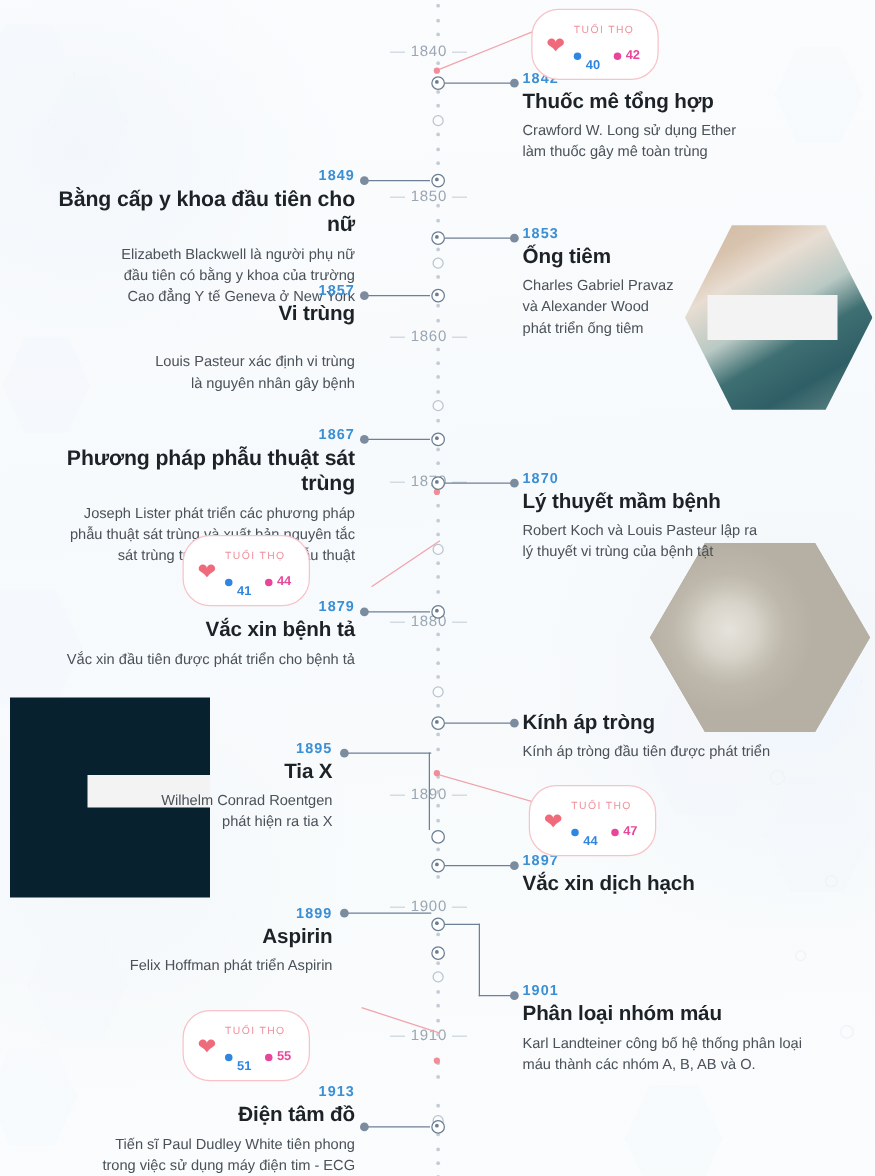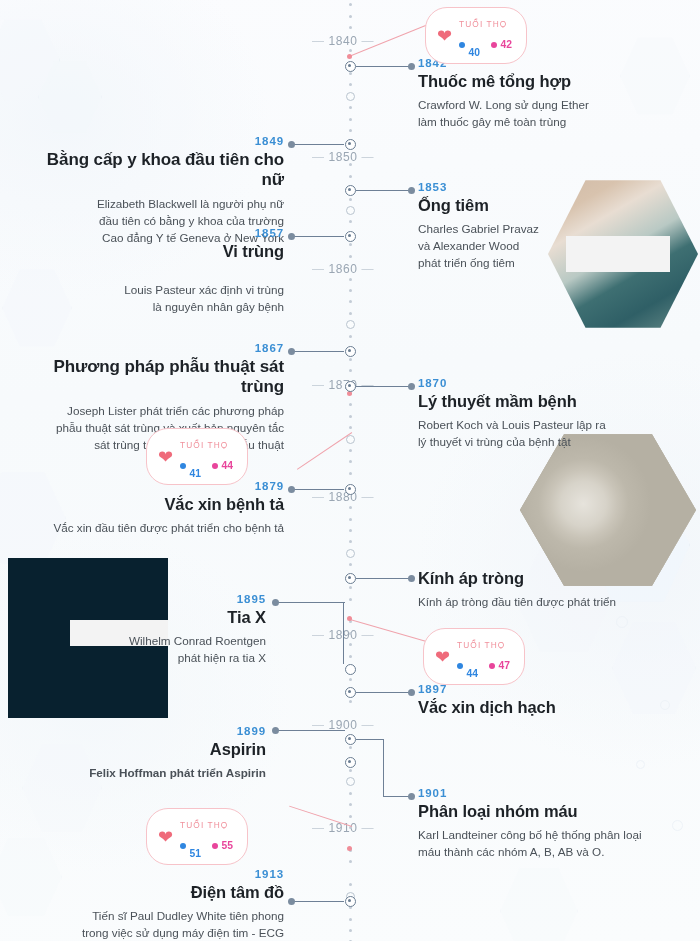--- a/index.html
+++ b/index.html
@@ -482,21 +482,21 @@
   </div>
 
   <div class="event right" style="left:418px; top:683px; width:250px;">
     <div class="ev-year">1897</div>
     <div class="ev-title">Vắc xin dịch hạch</div>
   </div>
 
   <div class="event left" style="left:28px; top:725px; width:238px;">
     <div class="ev-year">1899</div>
     <div class="ev-title">Aspirin</div>
-    <div class="ev-desc" style="white-space:pre-line;font-weight:bold;">Felix Hoffman phát triển Aspirin</div>
+    <div class="ev-desc" style="white-space:pre-line;">Felix Hoffman phát triển Aspirin</div>
   </div>
 
   <div class="event right" style="left:418px; top:787px; width:252px;">
     <div class="ev-year">1901</div>
     <div class="ev-title">Phân loại nhóm máu</div>
     <div class="ev-desc" style="white-space:pre-line;">Karl Landteiner công bố hệ thống phân loại
 máu thành các nhóm A, B, AB và O.</div>
   </div>
 
   <div class="event left" style="left:22px; top:868px; width:262px;">

